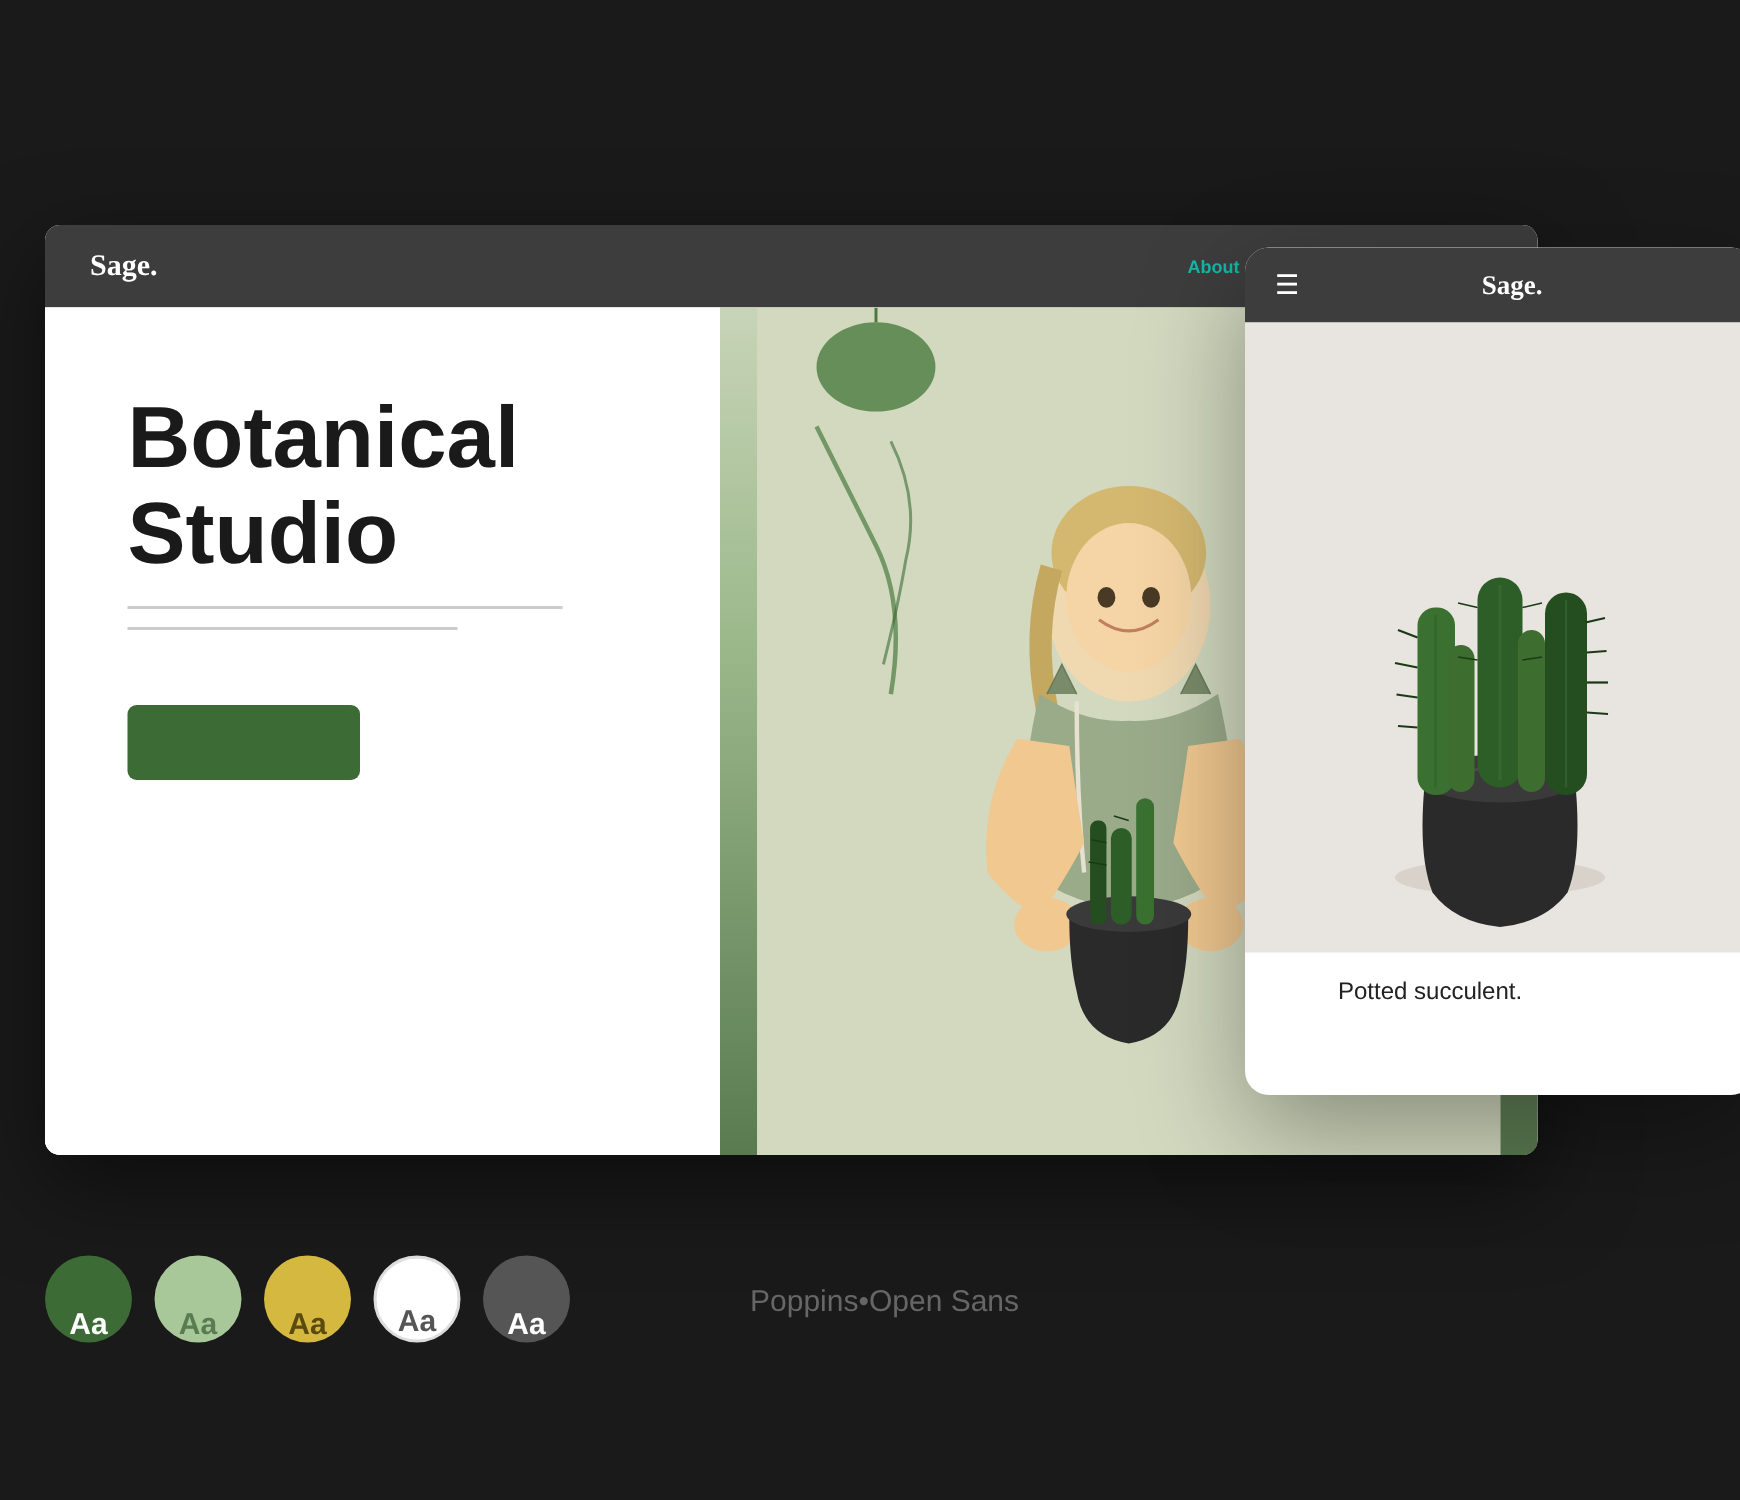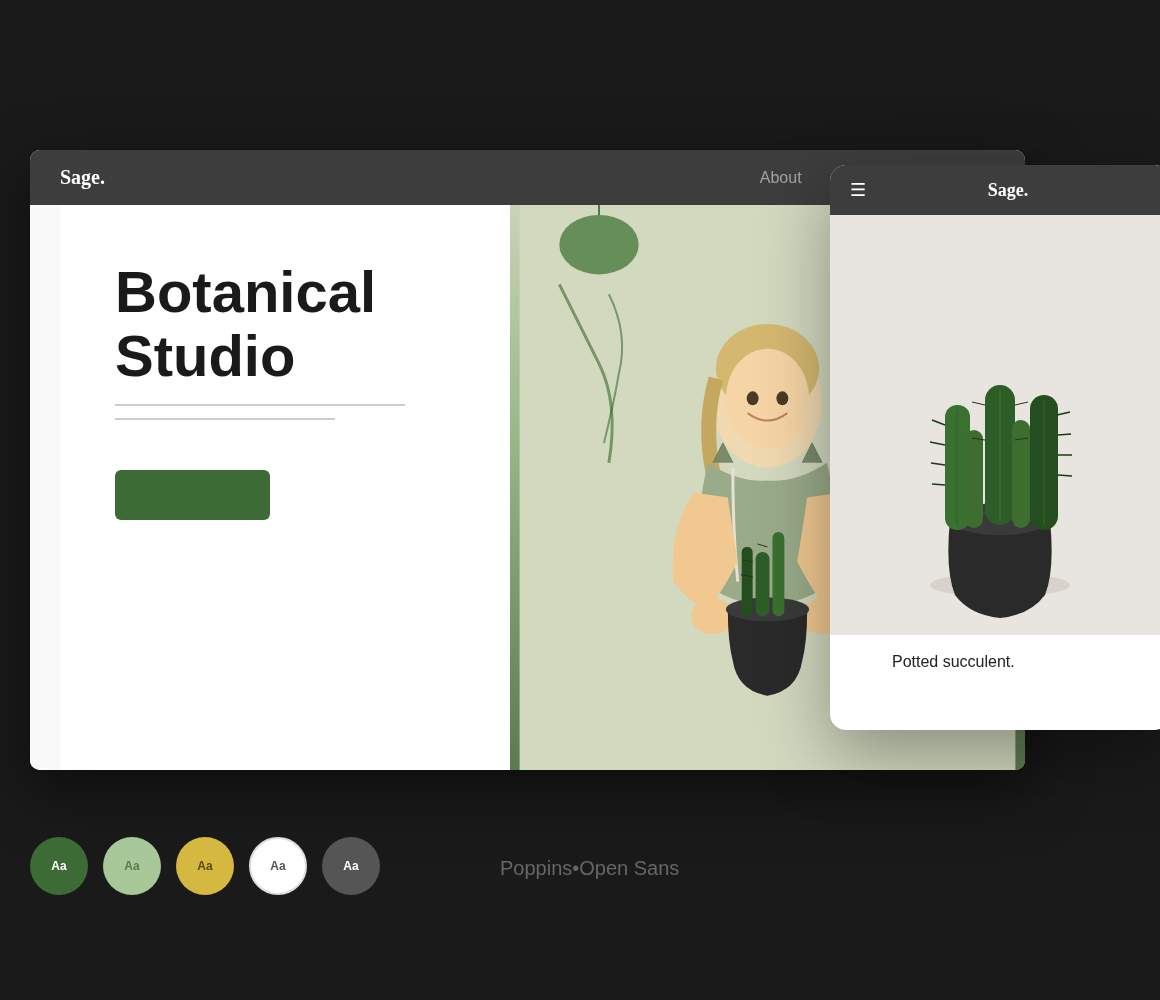--- a/index.html
+++ b/index.html
@@ -51,44 +51,43 @@
       font-family: 'Georgia', serif;
       flex: 1;
     }
 
     .nav-links {
       display: flex;
       gap: 30px;
     }
 
     .nav-link {
-      color: #a3a3a3;
-      font-size: 16px;
-      font-weight: 400;
+      color: #14b8a6;
+      font-size: 12px;
+      font-weight: 700;
       cursor: pointer;
       text-decoration: none;
     }
 
     
     .main-content {
       display: flex;
       height: calc(100% - 55px);
       background: #f9f9f9;
       position: relative;
     }
 
     
     .left-panel {
       width: 450px;
       padding: 55px 50px 60px 55px;
       display: flex;
       flex-direction: column;
       gap: 0;
       background: white;
-      margin-left: 30px;
     }
 
     .hero-title {
       font-size: 58px;
       font-weight: 800;
       color: #1a1a1a;
       line-height: 1.1;
       margin-bottom: 16px;
       font-family: 'Arial Black', 'Segoe UI', sans-serif;
     }
@@ -220,23 +219,23 @@
       display: flex;
       align-items: center;
       gap: 15px;
     }
 
     .swatch {
       width: 58px;
       height: 58px;
       border-radius: 50%;
       display: flex;
-      align-items: center;
+      align-items: flex-end;
       justify-content: center;
-      font-size: 12px;
+      font-size: 20px;
       font-weight: 600;
       cursor: pointer;
       flex-shrink: 0;
     }
 
     .swatch-dark-green { background: #3d6b35; color: white; }
     .swatch-light-green { background: #a8c89a; color: #5a7a50; }
     .swatch-yellow { background: #d4b840; color: #5a4a10; }
     .swatch-white { background: white; color: #555; border: 2px solid #ddd; }
     .swatch-dark-gray { background: #555; color: white; }

